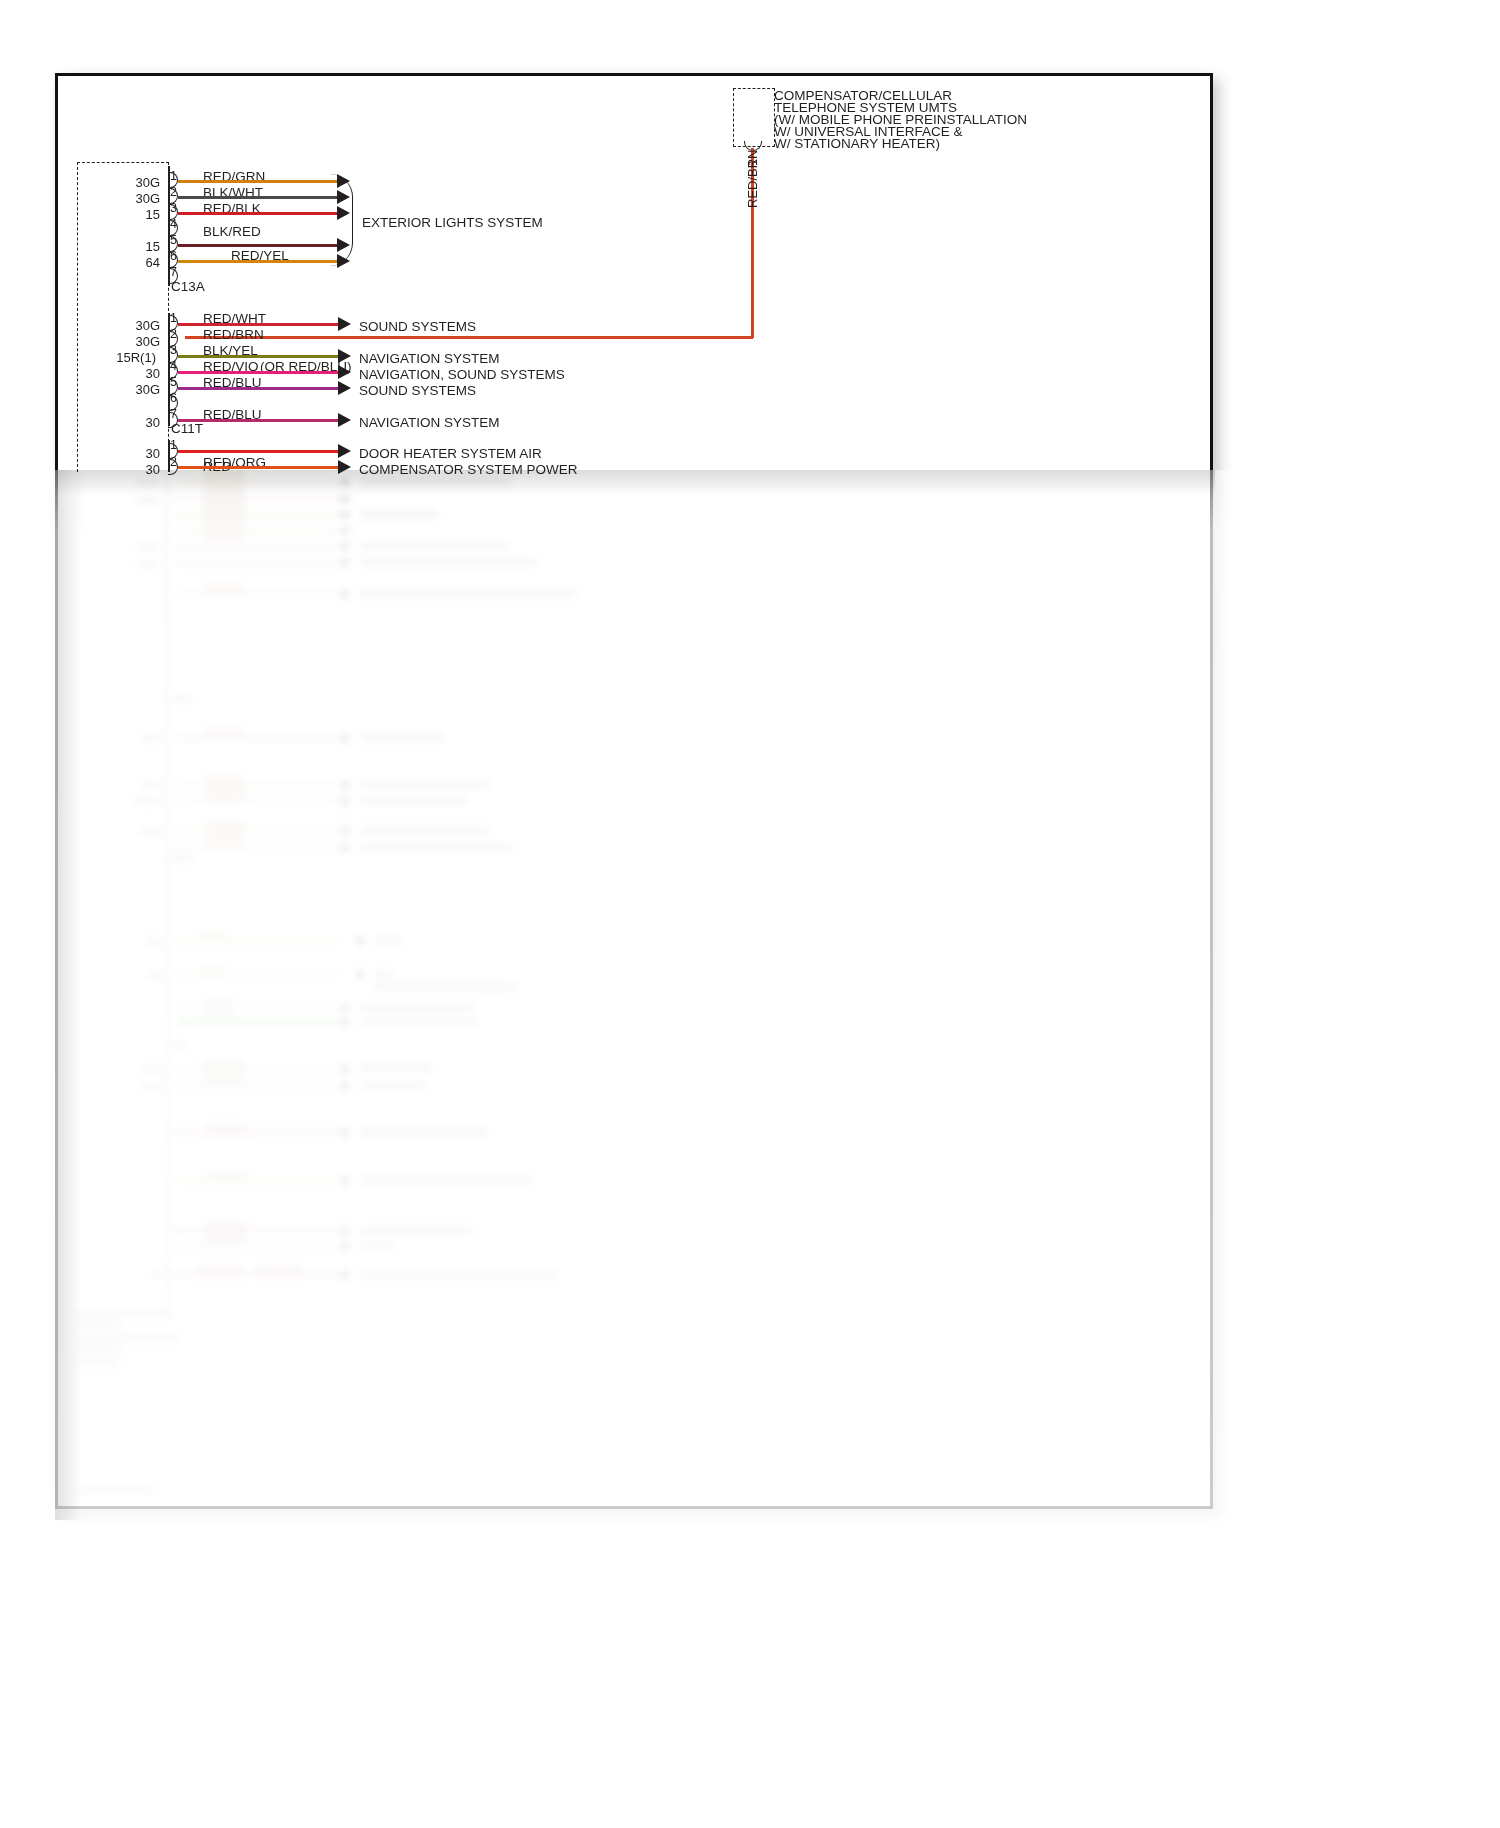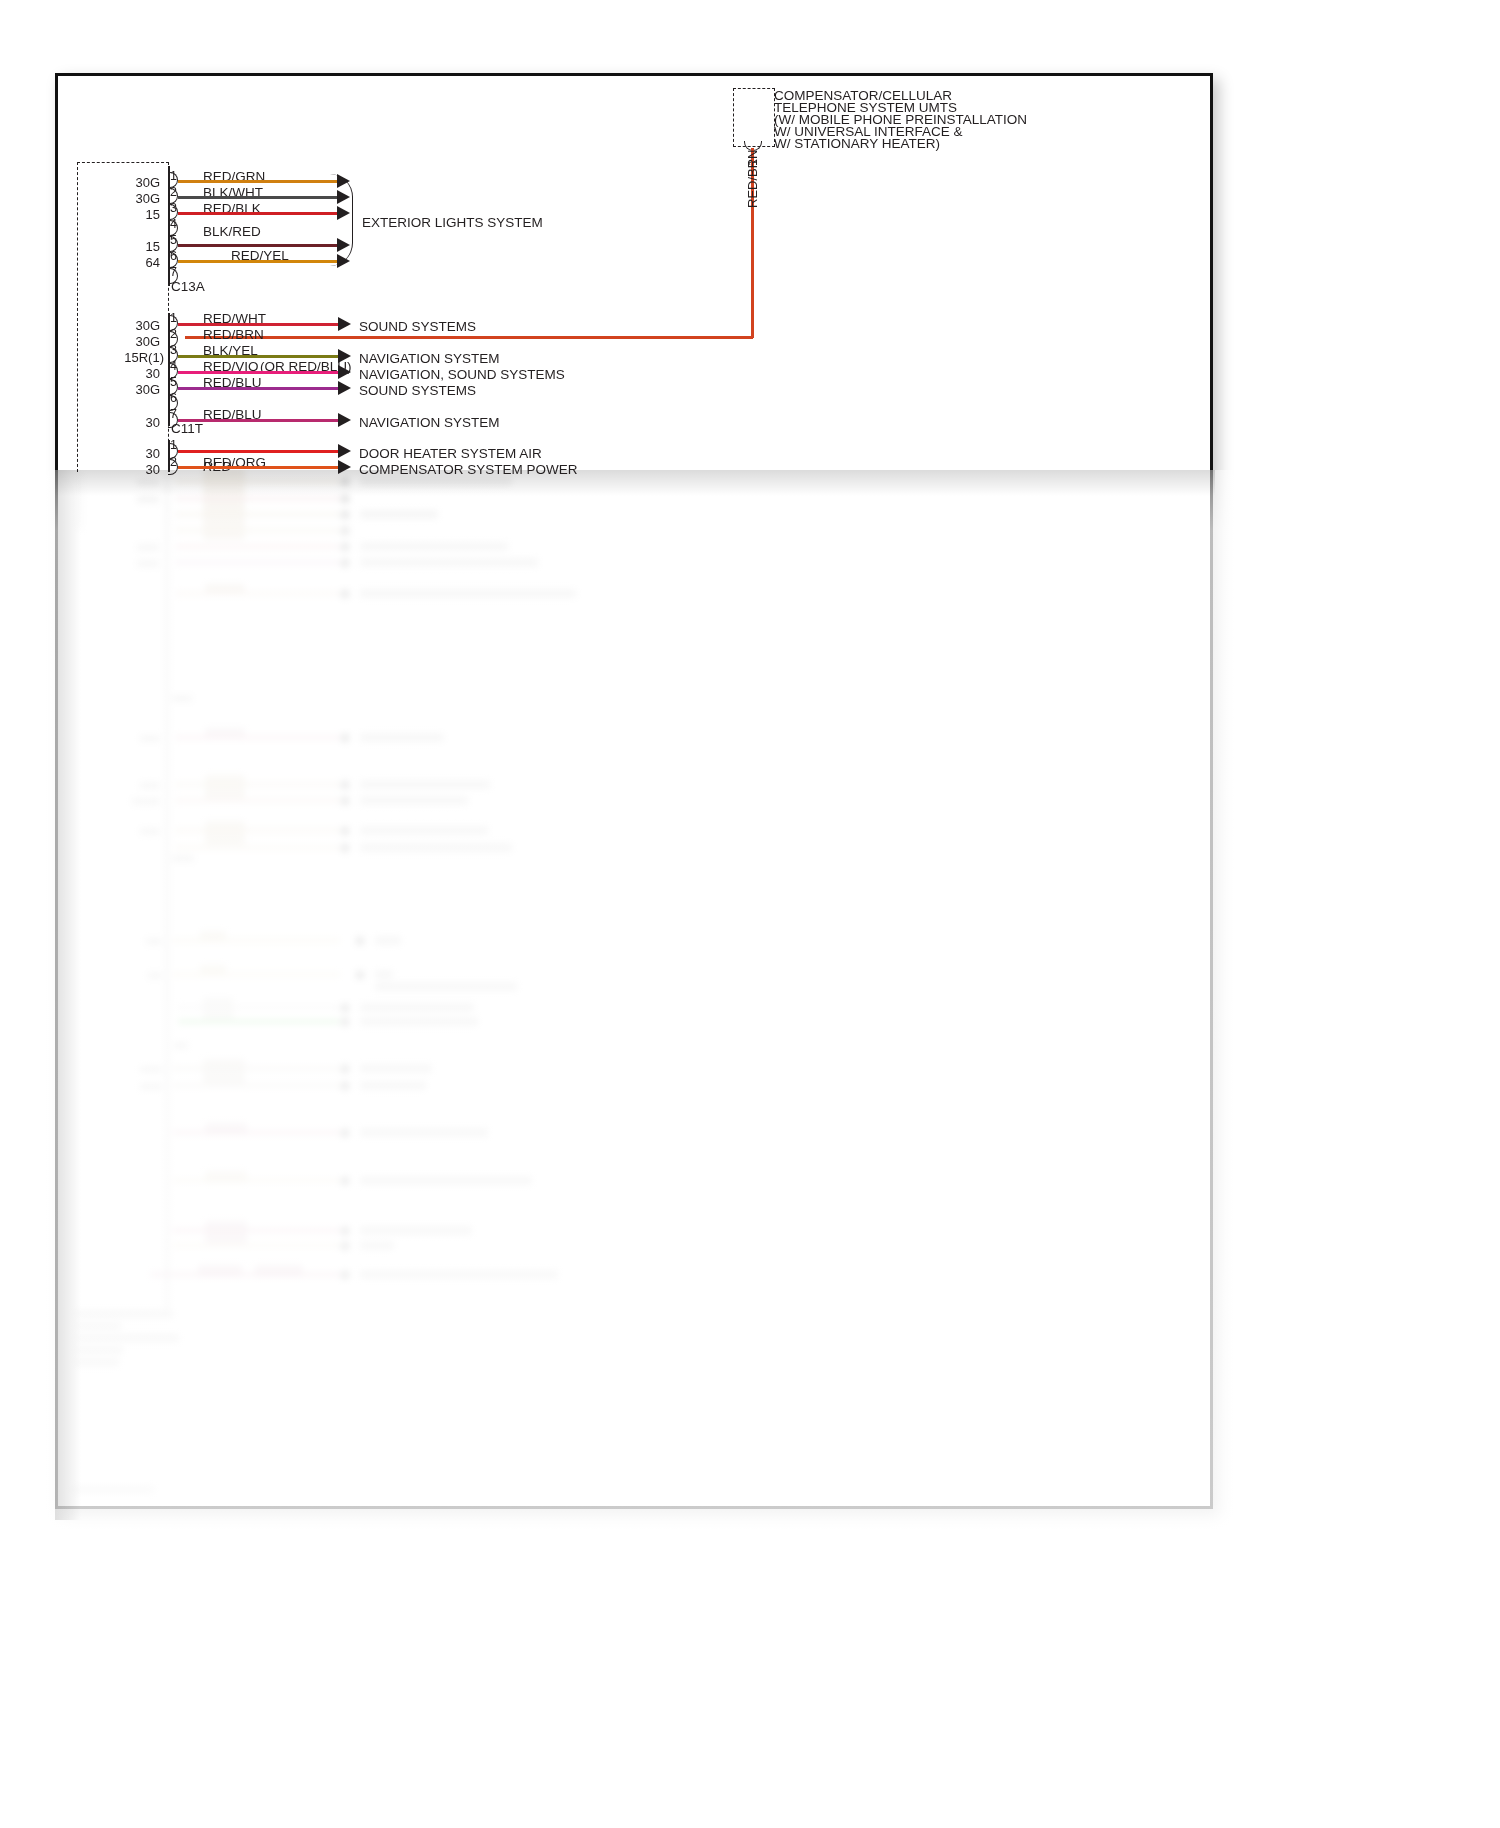--- a/index.html
+++ b/index.html
@@ -187,21 +187,21 @@
   <div class="arrow" style="left:338px;top:317px;"></div>
   <div class="dest" style="left:359px;top:319px;">SOUND SYSTEMS</div>
 
   <div class="arc" style="left:168px;top:331px;"></div>
   <div class="pinnum" style="left:170px;top:327px;">2</div>
   <div class="circnum" style="left:128px;top:334px;width:32px;">30G</div>
   <div class="wlabel" style="left:203px;top:327px;">RED/BRN</div>
 
   <div class="arc" style="left:168px;top:347px;"></div>
   <div class="pinnum" style="left:170px;top:343px;">3</div>
-  <div class="circnum" style="left:124px;top:350px;width:40px;">15R(1)</div>
+  <div class="circnum" style="left:116px;top:350px;width:40px;">15R(1)</div>
   <div class="wlabel" style="left:203px;top:343px;">BLK/YEL</div>
   <div class="wire" style="left:178px;top:355px;width:163px;background:#7a7a16;"></div>
   <div class="arrow" style="left:338px;top:349px;"></div>
   <div class="dest" style="left:359px;top:351px;">NAVIGATION SYSTEM</div>
 
   <div class="arc" style="left:168px;top:363px;"></div>
   <div class="pinnum" style="left:170px;top:359px;">4</div>
   <div class="circnum" style="left:128px;top:366px;width:32px;">30</div>
   <div class="wlabel" style="left:203px;top:359px;">RED/VIO</div>
   <div class="wlabel" style="left:260px;top:359px;">(OR RED/BLU)</div>

